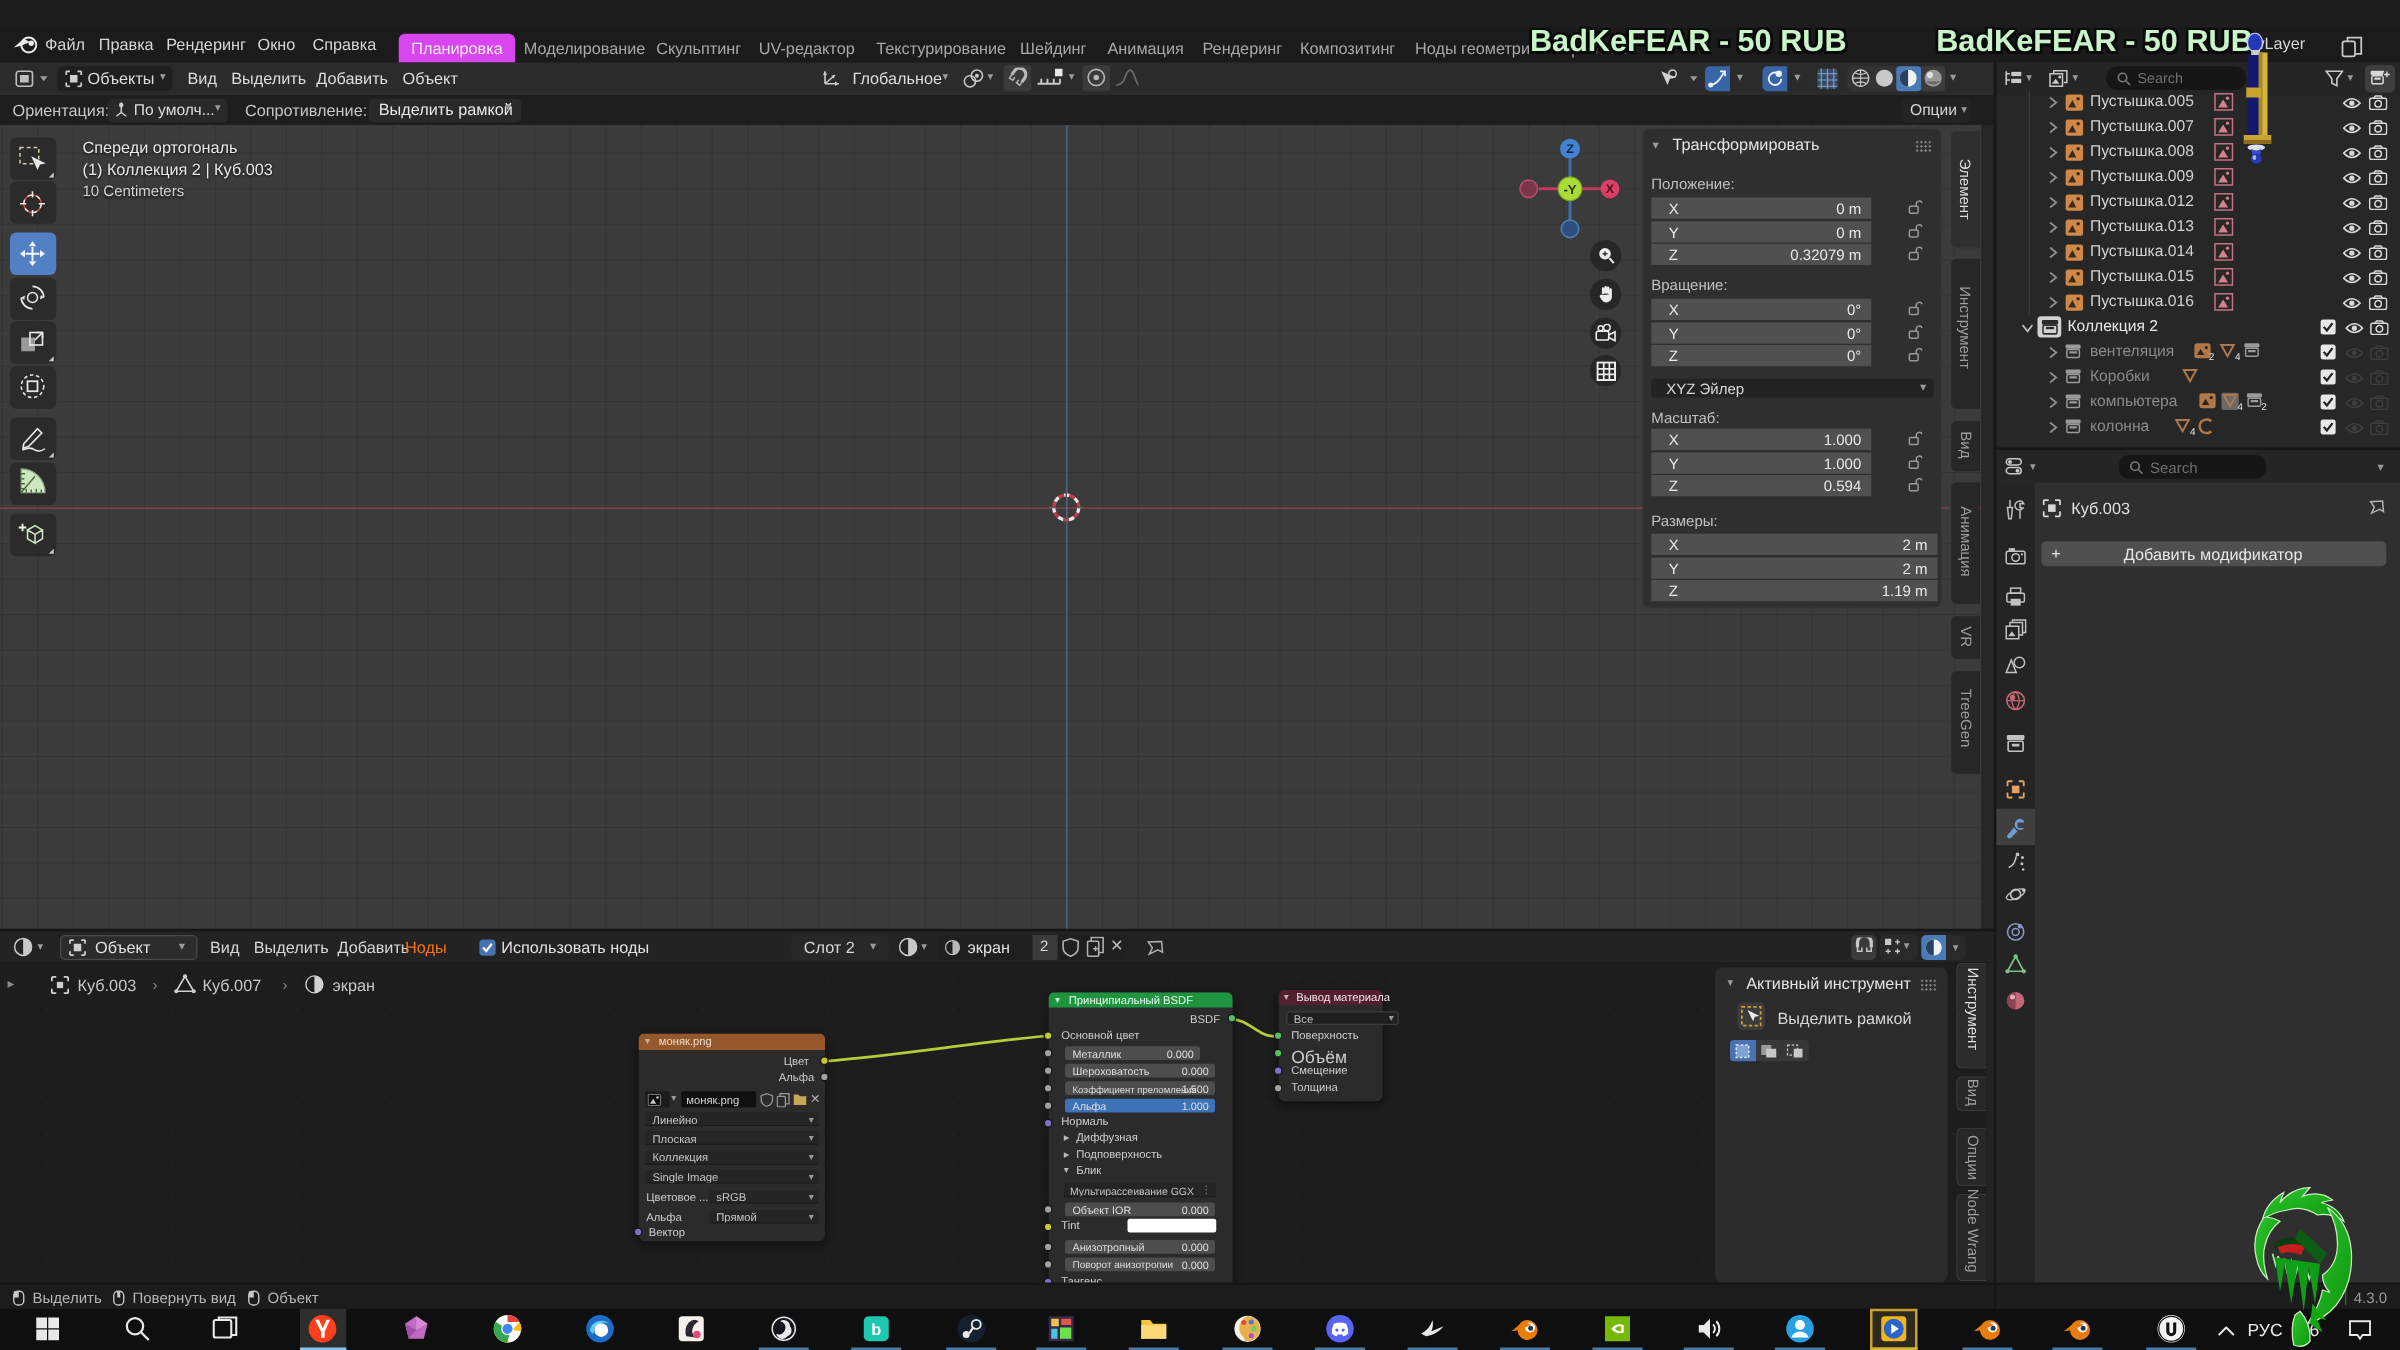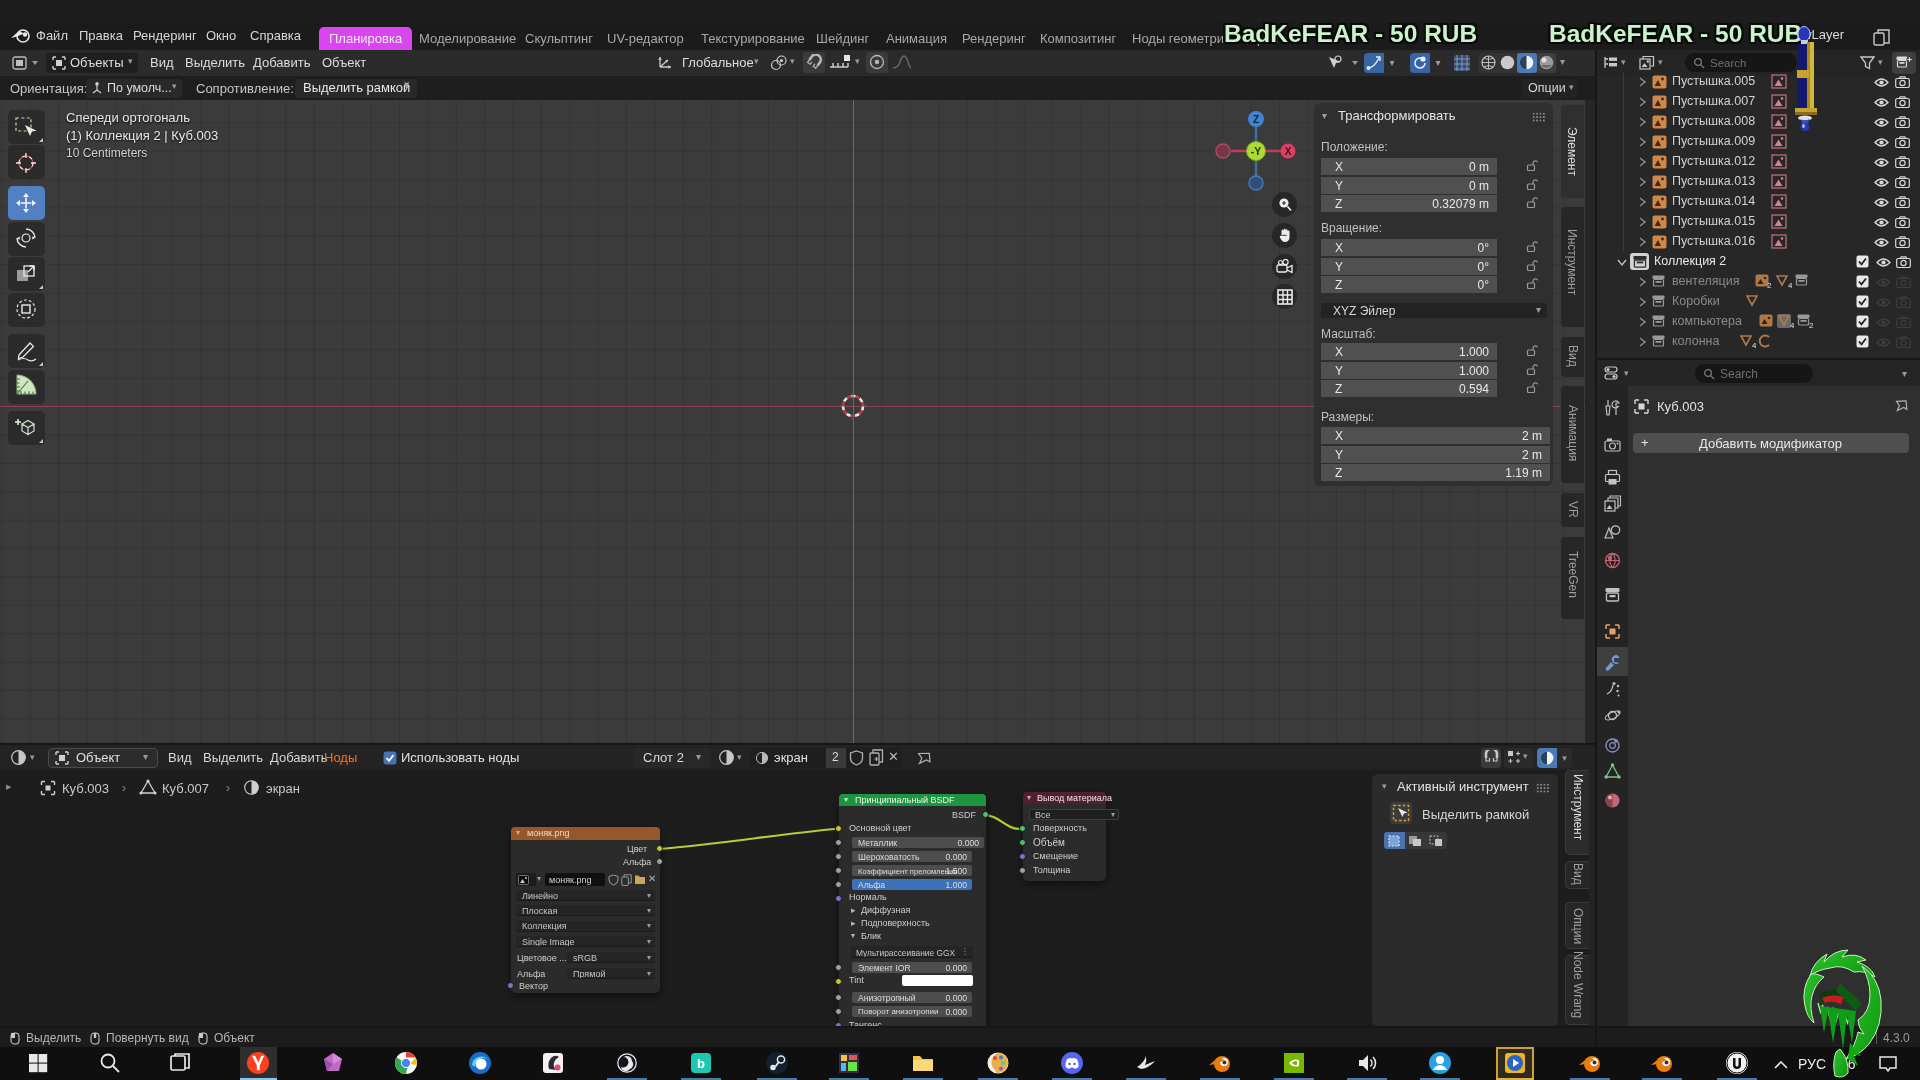--- a/index.html
+++ b/index.html
@@ -591,21 +591,21 @@
       <div class="abs txt" style="left:519px;top:211px;font-size:9px;color:#cecece">Вектор</div>
       <div class="sock" style="left:507px;top:212px;background:#7d72c9"></div>
       <div class="node" style="left:839px;top:24px;width:147px;height:234px;border-radius:5px 5px 0 0"></div>
       <div class="abs" style="left:839px;top:24px;width:147px;height:12px;background:#1e9440;border-radius:4px 4px 0 0"></div>
       <div class="abs txt" style="left:844px;top:25px;color:#bfe8c9;font-size:8px">▾</div>
       <div class="abs txt" style="left:855px;top:25px;font-size:9px;color:#eef7f0">Принципиальный BSDF</div>
       <div class="abs txt" style="left:952px;top:40px;font-size:9px;color:#cecece">BSDF</div>
       <div class="sock" style="left:982px;top:41px;background:#55c060"></div>
       <div class="sock" style="left:835px;top:55px;background:#c7c729"></div>
       <div class="abs txt" style="left:849px;top:53px;font-size:9px;color:#cecece">Основной цвет</div>
-      <div class="nslider" style="left:852px;top:67px;width:132px;background:#4d4d4d">
+      <div class="nslider" style="left:852px;top:67px;width:108px;background:#4d4d4d">
         <span style="position:absolute;left:6px;top:0.5px">Металлик</span>
         <span style="position:absolute;right:5px;top:0.5px">0.000</span>
       </div>
       <div class="sock" style="left:835px;top:69px;background:#a1a1a1"></div>
       <div class="nslider" style="left:852px;top:81px;width:120px;background:#4d4d4d">
         <span style="position:absolute;left:6px;top:0.5px">Шероховатость</span>
         <span style="position:absolute;right:5px;top:0.5px">0.000</span>
       </div>
       <div class="sock" style="left:835px;top:83px;background:#a1a1a1"></div>
       <div class="nslider" style="left:852px;top:95px;width:120px;background:#4d4d4d">
@@ -624,21 +624,21 @@
       <div class="abs txt" style="left:861px;top:135px;font-size:9px;color:#cecece">Диффузная</div>
       <div class="abs txt" style="left:851px;top:148px;font-size:9px;color:#b8b8b8">▸</div>
       <div class="abs txt" style="left:861px;top:148px;font-size:9px;color:#cecece">Подповерхность</div>
       <div class="abs txt" style="left:851px;top:161px;font-size:8px;color:#b8b8b8">▾</div>
       <div class="abs txt" style="left:861px;top:161px;font-size:9px;color:#cecece">Блик</div>
       <div class="ndrop" style="left:851px;top:176px;width:122px;height:12px">
         <span style="position:absolute;left:5px;top:1.5px;font-size:8.4px">Мультирассеивание GGX</span>
         <span style="position:absolute;right:4px;top:1px;font-size:8px;color:#9a9a9a">⋮</span>
       </div>
       <div class="nslider" style="left:852px;top:192px;width:120px">
-        <span style="position:absolute;left:6px;top:0.5px">Элемент IOR</span>
+        <span style="position:absolute;left:6px;top:0.5px">Объект IOR</span>
         <span style="position:absolute;right:5px;top:0.5px">0.000</span>
       </div>
       <div class="sock" style="left:835px;top:194px;background:#a1a1a1"></div>
       <div class="sock" style="left:835px;top:208px;background:#c7c729"></div>
       <div class="abs txt" style="left:849px;top:205px;font-size:9px;color:#cecece">Tint</div>
       <div class="abs" style="left:902px;top:205px;width:71px;height:11px;background:#ffffff;border-radius:2px"></div>
       <div class="nslider" style="left:852px;top:222px;width:120px">
         <span style="position:absolute;left:6px;top:0.5px">Анизотропный</span>
         <span style="position:absolute;right:5px;top:0.5px">0.000</span>
       </div>
@@ -654,21 +654,21 @@
       <div class="abs" style="left:1023px;top:22px;width:83px;height:12px;background:#511f2e;border-radius:4px 4px 0 0"></div>
       <div class="abs txt" style="left:1027px;top:23px;color:#c9a8b2;font-size:8px">▾</div>
       <div class="abs txt" style="left:1037px;top:23px;font-size:9px;color:#efe3e7">Вывод материала</div>
       <div class="ndrop" style="left:1029px;top:39px;width:90px;background:#1f1f1f;border:1px solid #3e3e3e">
         <span style="position:absolute;left:5px;top:0px">Все</span>
         <span style="position:absolute;right:3px;top:0px;font-size:8px;color:#9a9a9a">▾</span>
       </div>
       <div class="sock" style="left:1019px;top:55px;background:#55c060"></div>
       <div class="abs txt" style="left:1033px;top:53px;font-size:9px;color:#cecece">Поверхность</div>
       <div class="sock" style="left:1019px;top:69px;background:#55c060"></div>
-      <div class="abs txt" style="left:1033px;top:67px;font-size:10px;color:#cecece">Объём</div>
+      <div class="abs txt" style="left:1033px;top:67px;font-size:14px;color:#cecece">Объём</div>
       <div class="sock" style="left:1019px;top:83px;background:#7d72c9"></div>
       <div class="abs txt" style="left:1033px;top:81px;font-size:9px;color:#cecece">Смещение</div>
       <div class="sock" style="left:1019px;top:97px;background:#a1a1a1"></div>
       <div class="abs txt" style="left:1033px;top:95px;font-size:9px;color:#cecece">Толщина</div>
       <div class="abs" style="left:1589px;top:0;width:8px;height:258px;background:#232323"></div>
       <div class="abs" style="left:1372px;top:4px;width:186px;height:252px;background:#2c2c2cf5;border-radius:6px"></div>
       <div class="abs txt" style="left:1382px;top:11px;color:#9e9e9e;font-size:9px">▾</div>
       <div class="abs txt" style="left:1397px;top:9px;font-size:13px;color:#e2e2e2">Активный инструмент</div>
       <div class="abs" style="left:1536px;top:13px;width:14px;height:10px;background-image:radial-gradient(circle, #8a8a8a 0.8px, transparent 1px);background-size:3.4px 3.4px"></div>
       <div class="abs" style="left:1390px;top:32px;width:22px;height:22px;background:#3c3c3c;border-radius:4px"></div>

